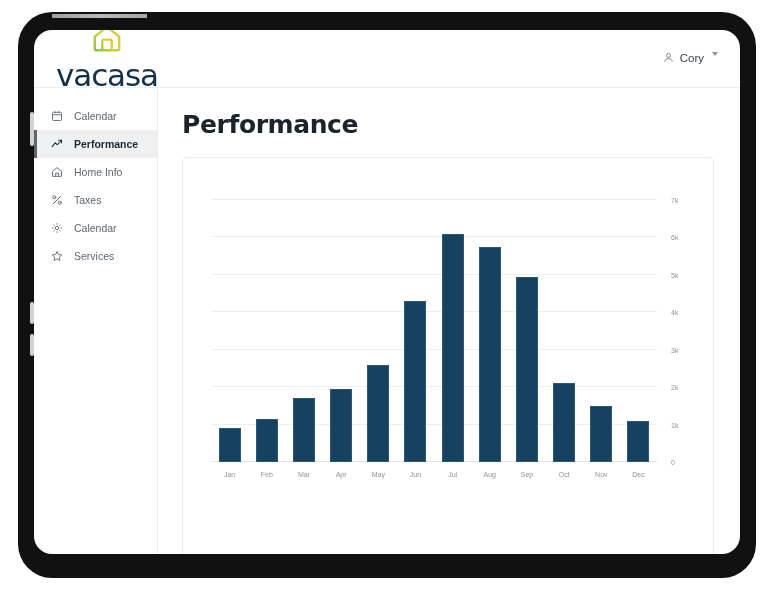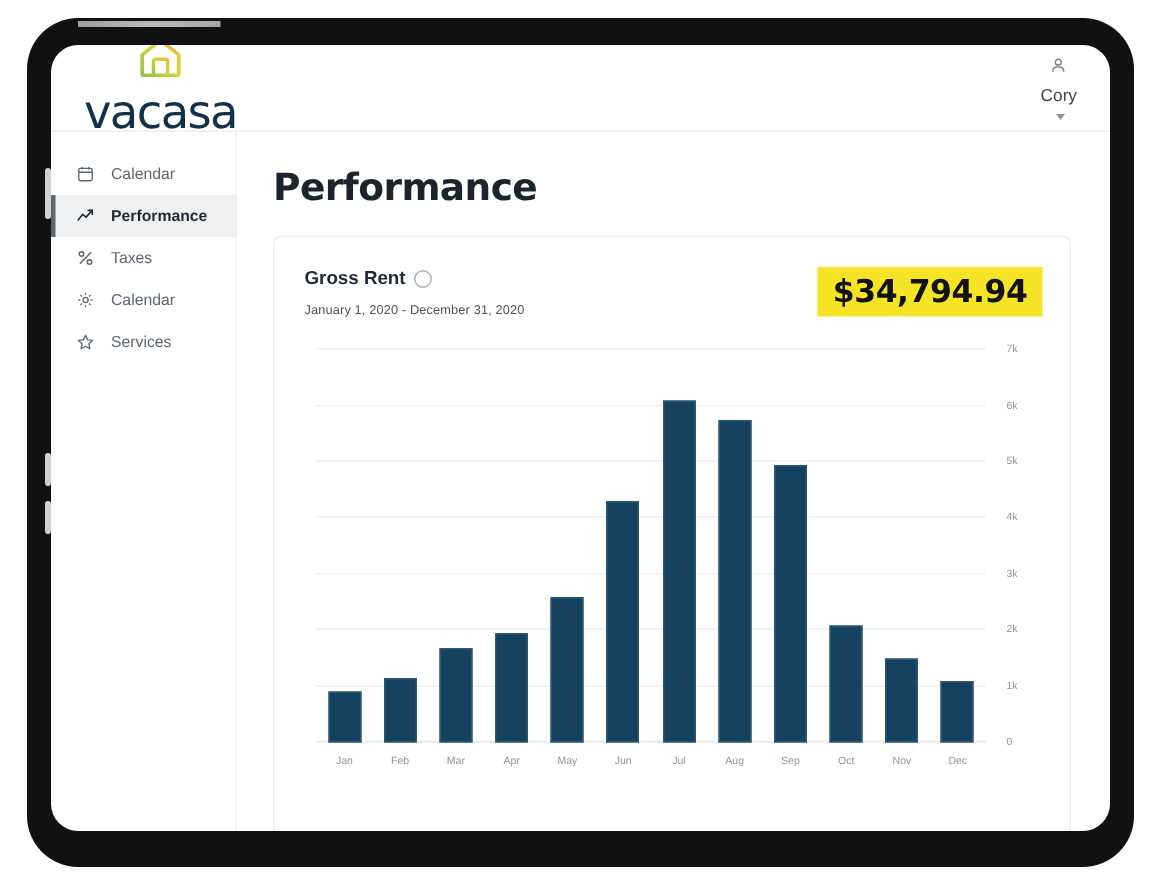--- a/index.html
+++ b/index.html
@@ -79,25 +79,24 @@
     font-size: 31px;
     font-weight: 400;
     letter-spacing: -1.1px;
     color: #11304a;
     font-family: "DejaVu Sans", sans-serif;
     line-height: 1;
     padding-bottom: 3px;
   }
   .account {
     display: flex;
-    align-items: center;
+    align-items: flex-start;
     gap: 6px;
     color: #5c6670;
     font-size: 11.5px;
-    flex-direction: column;
   }
   .account .name { color: #3b454f; }
   .chev-down {
     width: 0; height: 0;
     border-left: 3.5px solid transparent;
     border-right: 3.5px solid transparent;
     border-top: 4px solid #8b949c;
     margin-left: 2px;
   }
 
@@ -349,20 +348,29 @@
             <span class="ic">
               <svg width="12" height="12" viewBox="0 0 16 16" fill="none" stroke="currentColor" stroke-width="1.4" stroke-linecap="round" stroke-linejoin="round">
                 <path d="M1.5 11.5 L5.5 6.5 L8.5 9 L14 3"></path>
                 <path d="M10.4 3h3.6v3.6"></path>
               </svg>
             </span>
             <span>Performance</span>
           </div>
           <div class="nav-item">
             <span class="ic">
+              <svg width="12" height="12" viewBox="0 0 16 16" fill="none" stroke="currentColor" stroke-width="1.2" stroke-linejoin="round">
+                <path d="M8 2.2 14 7v6.8H2V7z"></path>
+                <path d="M6.2 13.8V9.6h3.6v4.2"></path>
+              </svg>
+            </span>
+            <span>Home Info</span>
+          </div>
+          <div class="nav-item">
+            <span class="ic">
               <svg width="12" height="12" viewBox="0 0 16 16" fill="none" stroke="currentColor" stroke-width="1.3" stroke-linecap="round">
                 <circle cx="4.4" cy="4.4" r="2"></circle>
                 <circle cx="11.6" cy="11.6" r="2"></circle>
                 <path d="M12.6 3.4 3.4 12.6"></path>
               </svg>
             </span>
             <span>Taxes</span>
           </div>
           <div class="nav-item">
             <span class="ic">
@@ -380,30 +388,20 @@
               </svg>
             </span>
             <span>Services</span>
           </div>
         </nav>
 
       <main class="main">
         <h1 class="page-title">Performance</h1>
 
         <section class="card">
-          <div class="card-head">
-            <div>
-              <div class="metric-label">
-                <span>Gross Rent</span>
-                <span class="info-icon"></span>
-              </div>
-              <div class="date-range">January 1, 2020 - December 31, 2020</div>
-            </div>
-            <div class="amount-badge">$34,794.94</div>
-          </div>
 
           <div class="chart">
             <div class="plot">
               <div class="gridlines" id="gridlines">
                   <div class="gridline base" style="bottom: 0%;"></div>
                   <div class="gridline" style="bottom: 14.2857%;"></div>
                   <div class="gridline" style="bottom: 28.5714%;"></div>
                   <div class="gridline" style="bottom: 42.8571%;"></div>
                   <div class="gridline" style="bottom: 57.1429%;"></div>
                   <div class="gridline" style="bottom: 71.4286%;"></div>

